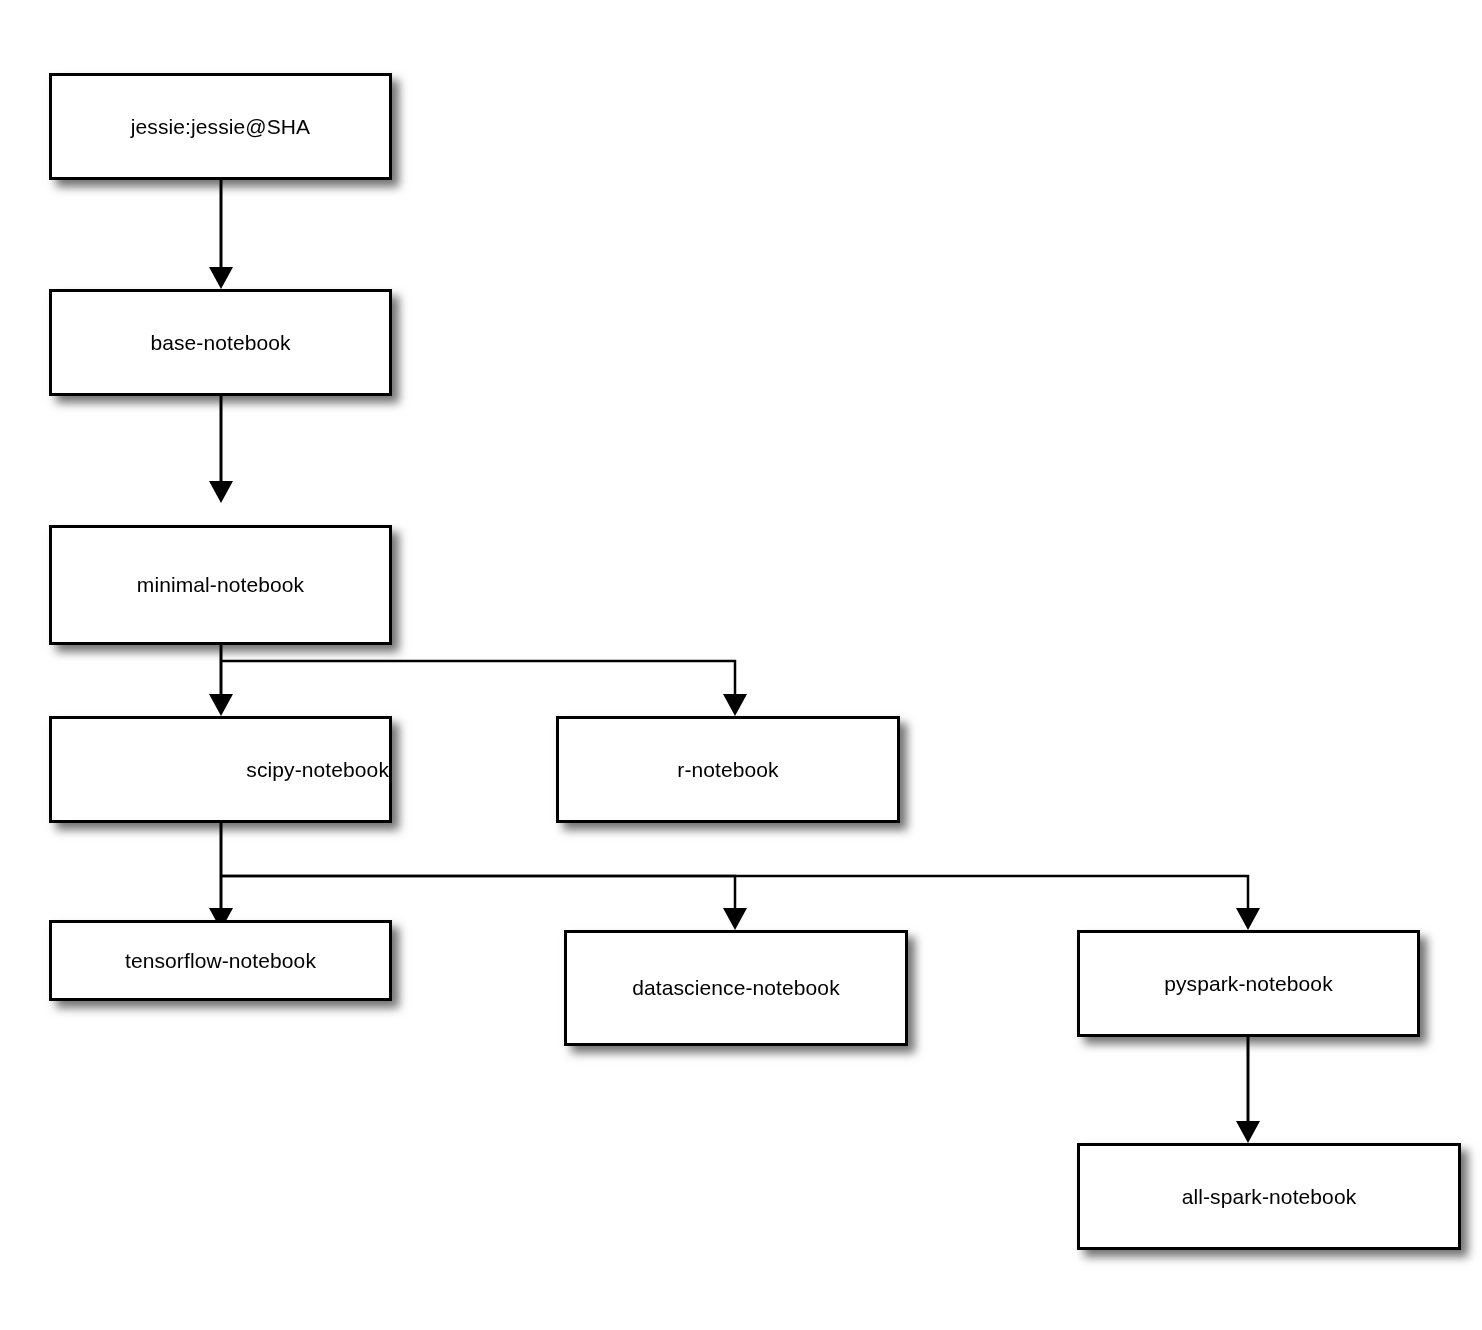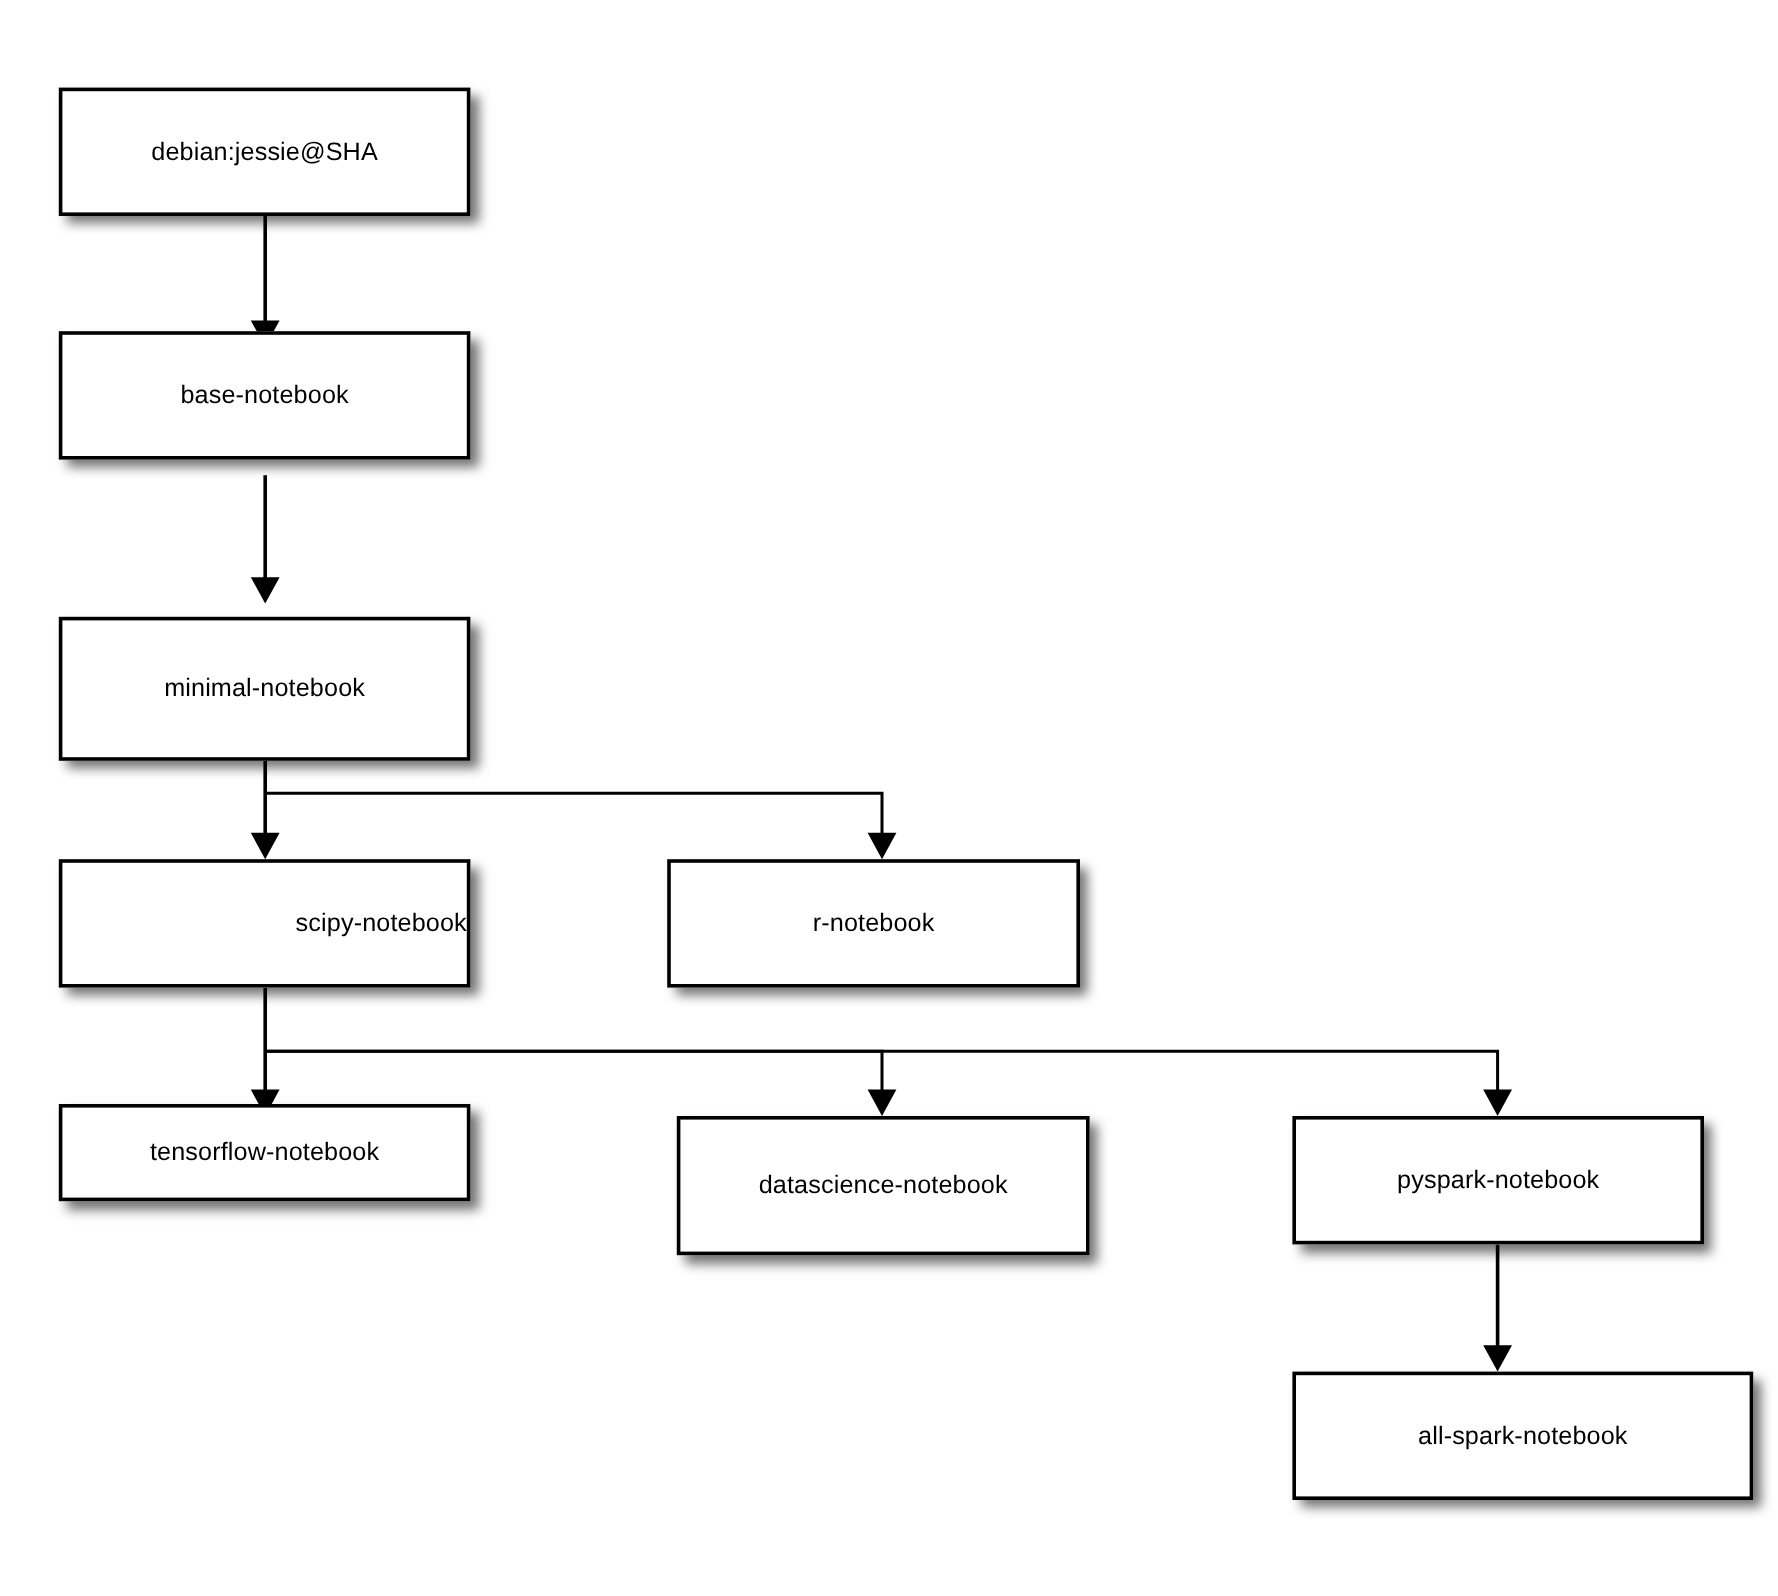--- a/index.html
+++ b/index.html
@@ -80,28 +80,28 @@
 
       <path stroke-width="2.5" d="M 221 876 L 1248 876 L 1248 919"></path>
       <polygon points="1236,908 1260,908 1248,930" fill="#000000" stroke="none"></polygon>
 
       <path d="M 1248 1037 L 1248 1132"></path>
       <polygon points="1236,1121 1260,1121 1248,1143" fill="#000000" stroke="none"></polygon>
     </g>
   </svg>
 
   <div class="node" style="left: 49px; top: 73px; width: 343px; height: 107px;">
-    <span class="node-label">debian:jessie@SHA</span>
+    <span class="node-label">jessie:jessie@SHA</span>
   </div>
 
-  <div class="node" style="left: 49px; top: 276px; width: 343px; height: 107px;">
+  <div class="node" style="left: 49px; top: 289px; width: 343px; height: 107px;">
     <span class="node-label">base-notebook</span>
   </div>
 
-  <div class="node" style="left: 49px; top: 514px; width: 343px; height: 120px;">
+  <div class="node" style="left: 49px; top: 525px; width: 343px; height: 120px;">
     <span class="node-label">minimal-notebook</span>
   </div>
 
   <div class="node" style="left: 49px; top: 716px; width: 343px; height: 107px; justify-content: flex-end;">
     <span class="node-label">scipy-notebook</span>
   </div>
 
   <div class="node" style="left: 556px; top: 716px; width: 344px; height: 107px;">
     <span class="node-label">r-notebook</span>
   </div>

